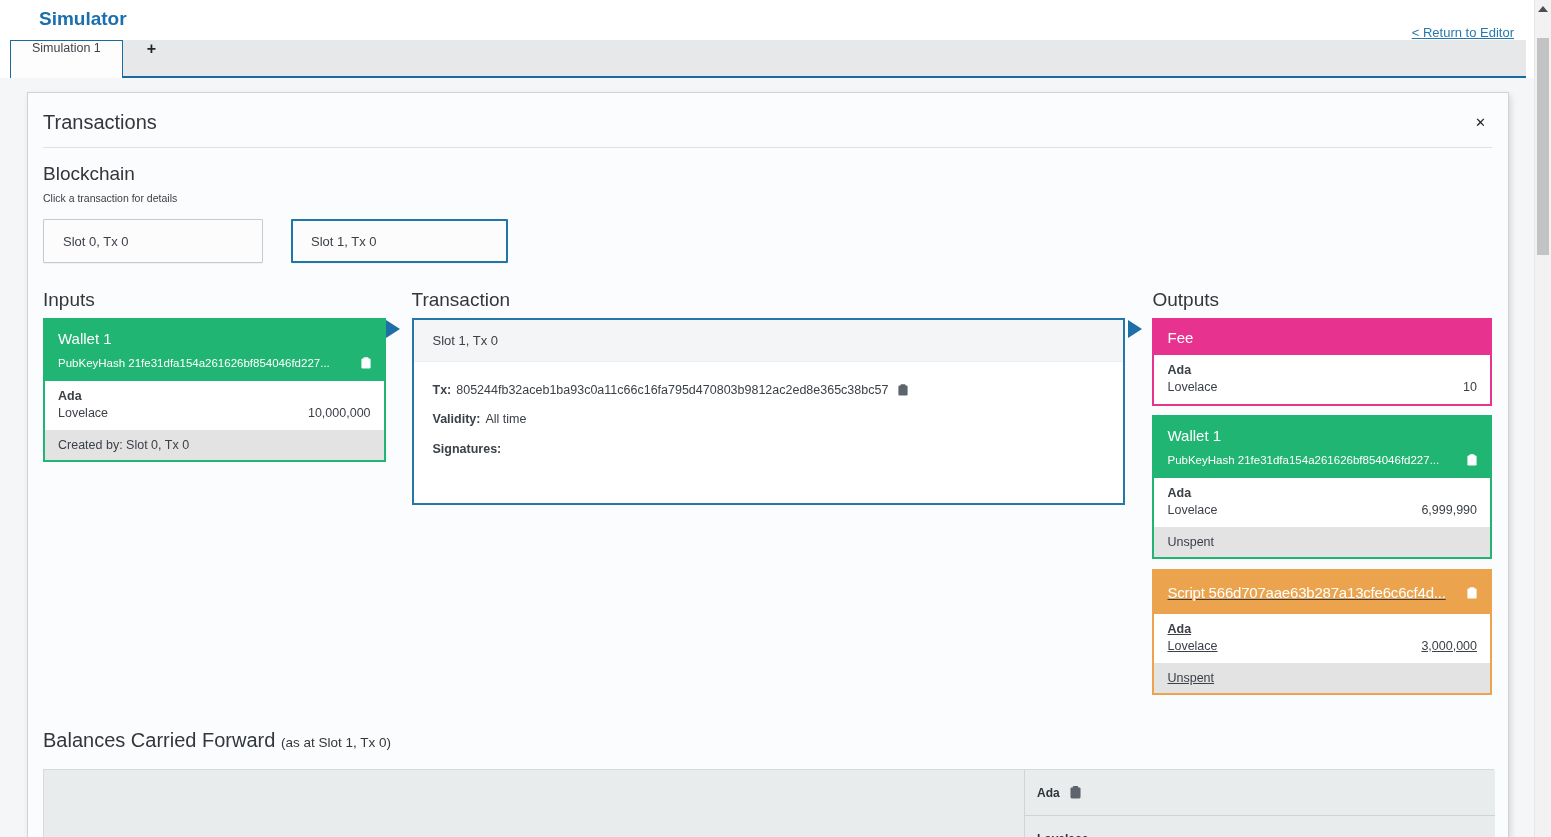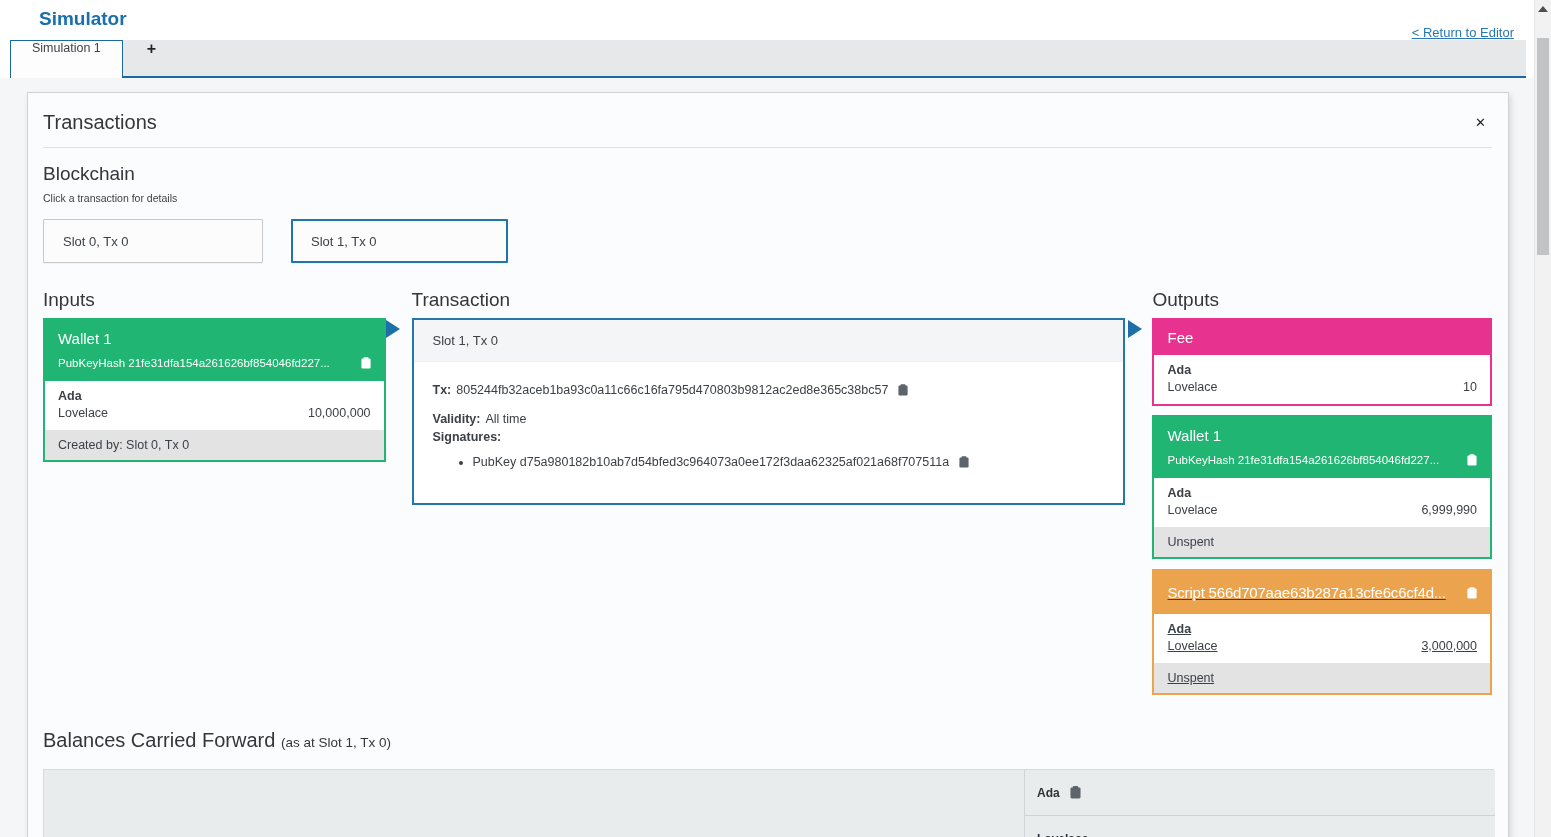--- a/index.html
+++ b/index.html
@@ -78,21 +78,21 @@
   .clip svg{display:block;}
   .clip.white{color:#fff;}
   .clip.gray{color:#5d646b;}
   
   .txbox{border:2px solid #2577a9;background:#fff;height:187px;}
   .txbox-head{background:#f4f5f6;border-bottom:1px solid #eceeef;padding:13px 19px;font-size:13px;color:var(--text);}
   .txbox-body{padding:21px 19px;font-size:12.5px;}
   .txline{display:flex;align-items:center;}
   .txline b{margin-right:5px;}
   .txline.tx{margin-bottom:15px;}
-  .txline.validity{margin-bottom:4px;text-align:center;}
+  .txline.validity{margin-bottom:16px;text-align:center;}
   .sig-list{list-style:disc;margin:11px 0 0 40px;}
   .sig-list li span.sigwrap{display:inline-flex;align-items:center;}
   
   .balances-head{margin-top:25px;font-size:20px;font-weight:400;color:var(--heading);}
   .balances-head .sub{font-size:13.5px;}
   .btable{margin-top:17px;width:1451px;display:grid;grid-template-columns:980px 471px;
     grid-template-rows:46px 45px 40px;border:1px solid var(--border-light);border-bottom:none;}
   .cell{background:var(--thead);font-size:12px;font-weight:bold;color:#2e3338;}
   .cell-owner{grid-column:1;grid-row:1/3;display:flex;align-items:flex-end;padding:10px 15px 11px 15px;}
   .cell-ada{grid-column:2;grid-row:1;border-left:1px solid #cfd4d8;border-bottom:1px solid #cfd4d8;
@@ -188,33 +188,20 @@
                   </svg>
               </span>
             </div>
             <div class="txline validity">
               <b>Validity:</b>
               <span>All time</span>
             </div>
             <div class="txline">
               <b>Signatures:</b>
             </div>
-            <ul class="sig-list">
-              <li>
-                <span class="sigwrap">
-                  <span>PubKey d75a980182b10ab7d54bfed3c964073a0ee172f3daa62325af021a68f707511a</span>
-                  <span class="clip gray">
-                    <svg width="10" height="12" viewBox="0 0 12 14" fill="currentColor">
-                        <rect x="0.5" y="1.5" width="11" height="12" rx="1.5"></rect>
-                        <rect x="3" y="0" width="6" height="3.5" rx="1"></rect>
-                      </svg>
-                  </span>
-                </span>
-              </li>
-            </ul>
           </div>
         </div>
       </div>
 
       <div class="arrow-gap g2">
         <div class="tri-right"></div>
       </div>
 
       <div class="col-outputs">
         <h3 class="sec">Outputs</h3>

